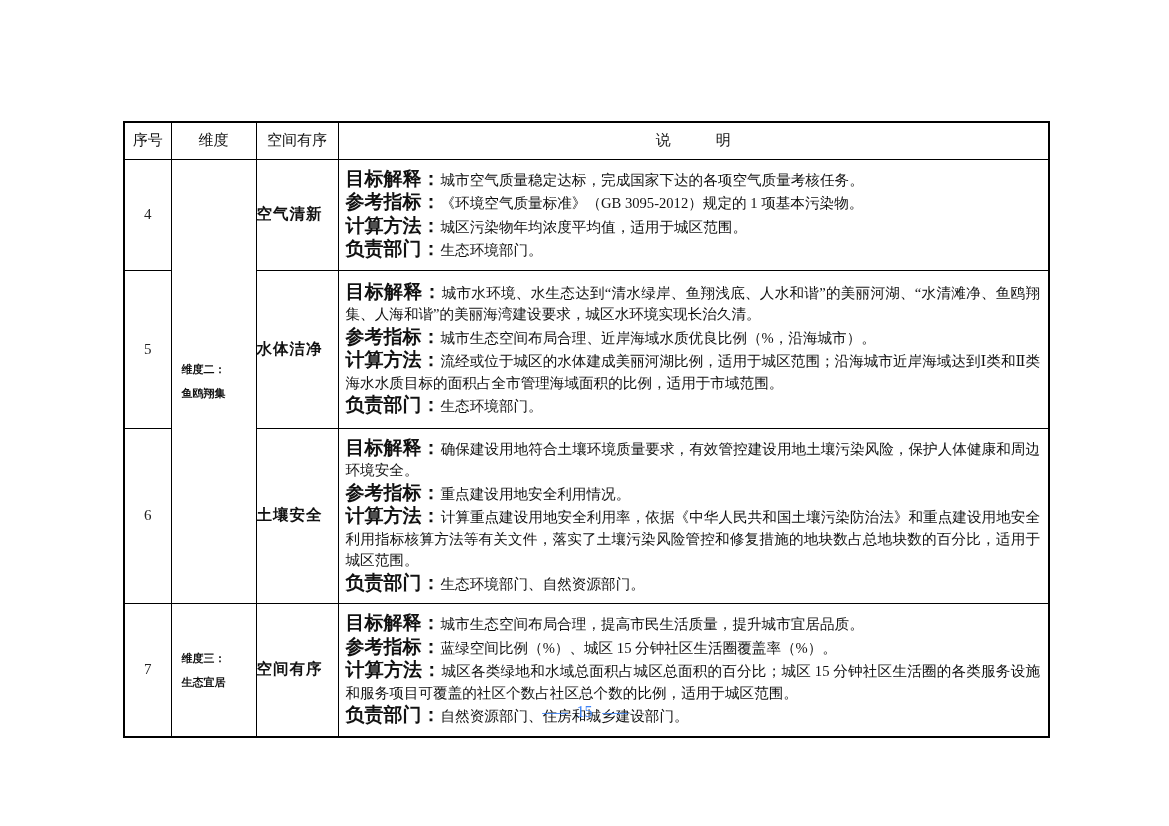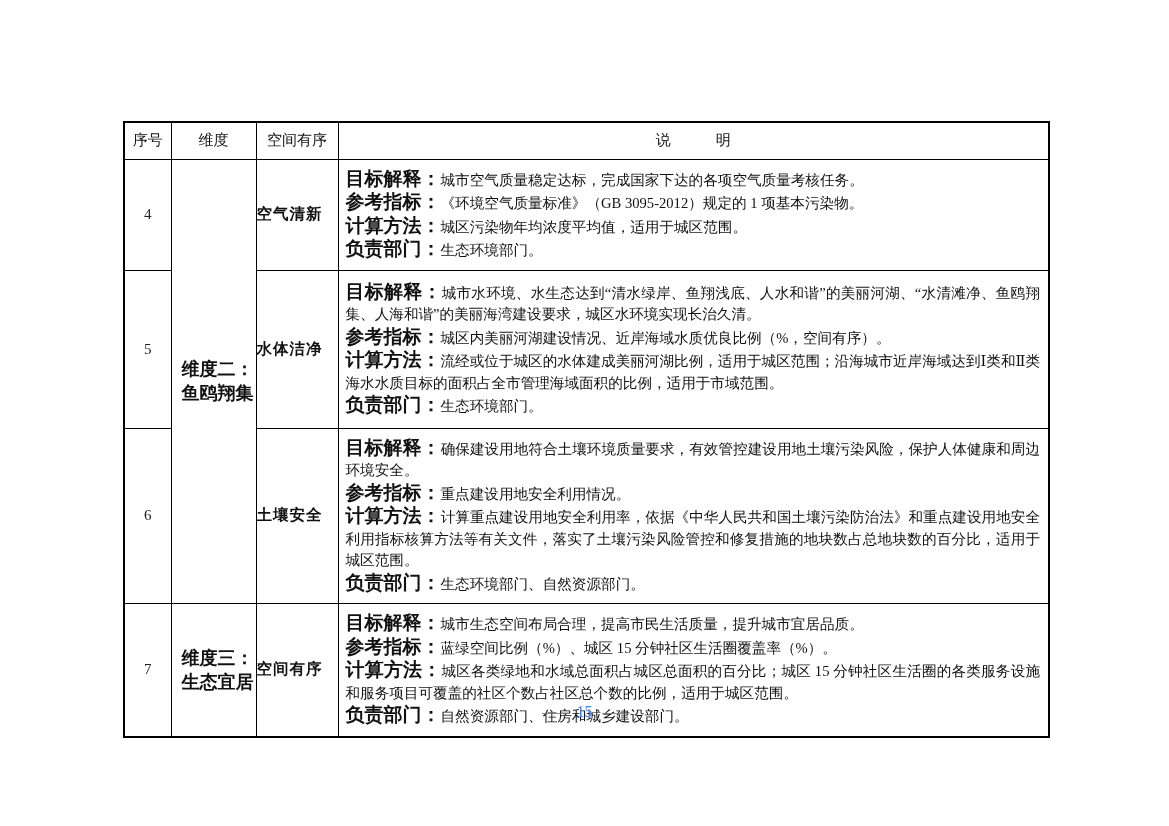--- a/index.html
+++ b/index.html
@@ -37,21 +37,21 @@
 
   td.seq-cell {
     text-align: center;
     font-size: 15px;
     color: #222222;
   }
   td.dim-cell {
     text-align: left;
     padding-left: 10px;
     font-weight: 700;
-    font-size: 18px;
+    font-size: 11px;
     line-height: 24px;
   }
   td.target-cell {
     text-align: left;
     font-weight: 700;
     font-size: 15.5px;
     letter-spacing: 1px;
   }
   td.exp-cell {
     padding: 8px 8px 8px 7px;
@@ -118,21 +118,21 @@
           <p><span class="exp-label">计算方法：</span><span>城区污染物年均浓度平均值，适用于城区范围。</span></p>
           <p><span class="exp-label">负责部门：</span><span>生态环境部门。</span></p>
         </td>
       </tr>
 
       <tr class="row-5">
         <td class="seq-cell">5</td>
         <td class="target-cell">水体洁净</td>
         <td class="exp-cell">
           <p><span class="exp-label">目标解释：</span><span>城市水环境、水生态达到“清水绿岸、鱼翔浅底、人水和谐”的美丽河湖、“水清滩净、鱼鸥翔集、人海和谐”的美丽海湾建设要求，城区水环境实现长治久清。</span></p>
-          <p><span class="exp-label">参考指标：</span><span>城区内美丽河湖建设情况、近岸海域水质优良比例（%，空间有序）。</span></p>
+          <p><span class="exp-label">参考指标：</span><span>城市生态空间布局合理、近岸海域水质优良比例（%，沿海城市）。</span></p>
           <p><span class="exp-label">计算方法：</span><span>流经或位于城区的水体建成美丽河湖比例，适用于城区范围；沿海城市近岸海域达到Ⅰ类和Ⅱ类海水水质目标的面积占全市管理海域面积的比例，适用于市域范围。</span></p>
           <p><span class="exp-label">负责部门：</span><span>生态环境部门。</span></p>
         </td>
       </tr>
 
       <tr class="row-6">
         <td class="seq-cell">6</td>
         <td class="target-cell">土壤安全</td>
         <td class="exp-cell">
           <p><span class="exp-label">目标解释：</span><span>确保建设用地符合土壤环境质量要求，有效管控建设用地土壤污染风险，保护人体健康和周边环境安全。</span></p>

